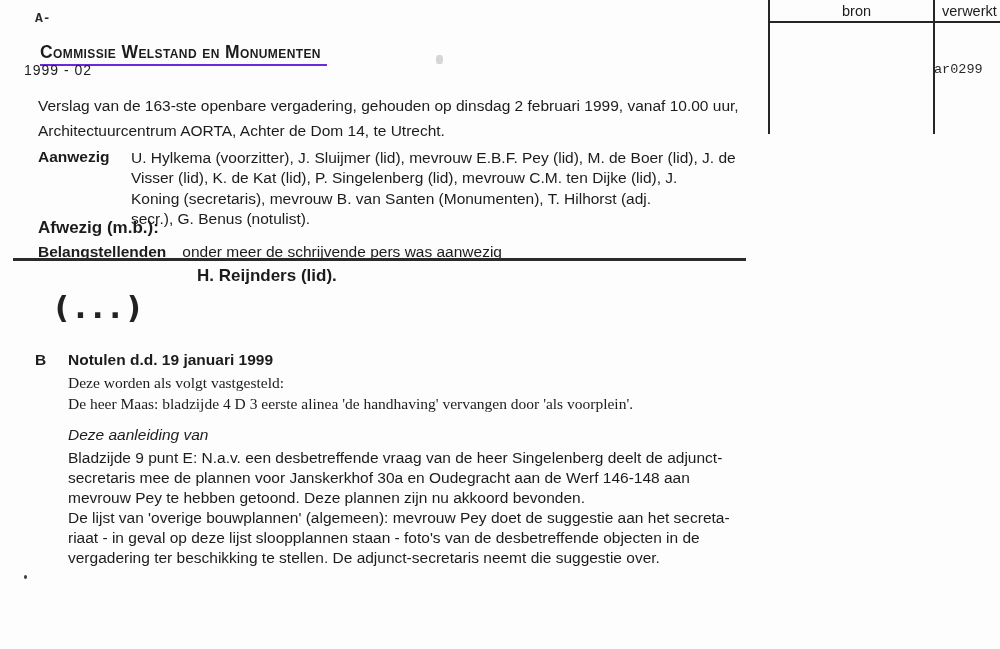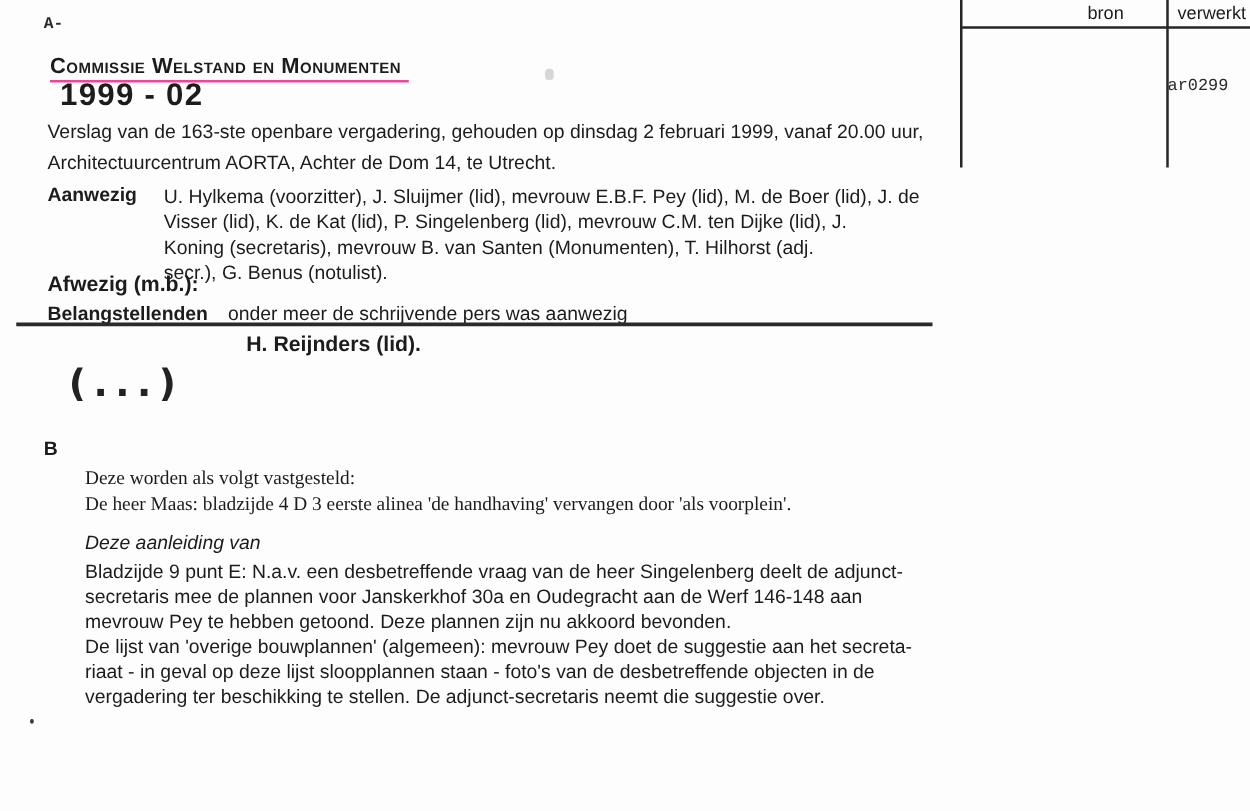--- a/index.html
+++ b/index.html
@@ -20,30 +20,30 @@
   
   .margin-mark{left:35px;top:11px;font-size:13px;font-weight:600;color:#2a2a2a;}
 
   
   .committee{
     left:40px;top:42px;
     font-variant:small-caps;
     font-weight:700;
     font-size:17.5px;
     letter-spacing:.4px;
-    border-bottom:2px solid #ec4899;
+    border-bottom:2px solid #6d28d9;
     padding:0 6px 1px 0;
   }
-  .issue{left:48px;top:62px;font-weight:700;font-size:25px;letter-spacing:1px;}
+  .issue{left:24px;top:62px;font-weight:400;font-size:14px;letter-spacing:1px;}
 
   
   .stamp{left:768px;top:0;width:232px;height:134px;border-left:2px solid #262626;}
   .stamp-divider{position:absolute;left:163px;top:0;bottom:0;width:2px;background:#262626;}
   .stamp-hline{position:absolute;left:-2px;right:0;top:21px;height:2px;background:#262626;}
-  .stamp-col1-h{position:absolute;top:3px;left:0;width:173px;text-align:center;font-size:14.5px;padding-left:28px;}
+  .stamp-col1-h{position:absolute;top:3px;left:0;width:173px;text-align:center;font-size:14.5px;}
   .stamp-col2-h{position:absolute;top:3px;left:172px;font-size:14.5px;}
   .stamp-note{position:absolute;top:31px;left:27px;font-size:14px;font-weight:600;line-height:14.8px;letter-spacing:.2px;color:#242424;}
   .stamp-code{position:absolute;top:62px;left:164px;font-size:13.5px;color:#2a2a2a;}
 
   
   .intro{left:38px;top:94px;width:724px;font-size:15.5px;line-height:24.5px;}
 
   
   .present-label{left:38px;top:148px;font-size:15.5px;}
   .present-value{left:131px;top:148px;width:630px;font-size:15.5px;line-height:20.4px;}
@@ -79,21 +79,21 @@
     <div class="stamp-divider"></div>
     <div class="stamp-hline"></div>
     <div class="stamp-col1-h">bron</div>
     <div class="stamp-col2-h">verwerkt</div>
     <div class="stamp-code mono">ar0299</div>
   </div>
 
   <div class="abs committee">Commissie Welstand en Monumenten</div>
   <div class="abs issue">1999 - 02</div>
 
-  <div class="abs intro pre">Verslag van de 163-ste openbare vergadering, gehouden op dinsdag 2 februari 1999, vanaf 20.00 uur,
+  <div class="abs intro pre">Verslag van de 163-ste openbare vergadering, gehouden op dinsdag 2 februari 1999, vanaf 10.00 uur,
 Architectuurcentrum AORTA, Achter de Dom 14, te Utrecht.</div>
 
   <div class="abs present-label b">Aanwezig</div>
   <div class="abs present-value pre">U. Hylkema (voorzitter), J. Sluijmer (lid), mevrouw E.B.F. Pey (lid), M. de Boer (lid), J. de
 Visser (lid), K. de Kat (lid), P. Singelenberg (lid), mevrouw C.M. ten Dijke (lid), J.
 Koning (secretaris), mevrouw B. van Santen (Monumenten), T. Hilhorst (adj.
 secr.),  G. Benus (notulist).</div>
 
   <div class="abs absent-row b">
     <span>Afwezig (m.b.):</span>
@@ -102,20 +102,21 @@
 
   <div class="abs interested-row">
     <span class="b">Belangstellenden</span><span class="interested-value">onder meer de schrijvende pers was aanwezig</span>
   </div>
 
   <div class="abs rule"></div>
 
   <div class="abs omission">(...)</div>
 
   <div class="abs sec-letter b">B</div>
+  <div class="abs sec-title b">Notulen d.d. 19 januari 1999</div>
   <div class="abs sec-para1 pre">Deze worden als volgt vastgesteld:
 De heer Maas: bladzijde 4 D 3 eerste alinea 'de handhaving' vervangen door 'als voorplein'.</div>
   <div class="abs sec-subheading">Deze aanleiding van</div>
   <div class="abs sec-para2 pre">Bladzijde 9 punt E: N.a.v. een desbetreffende vraag van de heer Singelenberg deelt de adjunct-
 secretaris mee de plannen voor Janskerkhof 30a en Oudegracht aan de Werf 146-148 aan
 mevrouw Pey te hebben getoond. Deze plannen zijn nu akkoord bevonden.
 De lijst van 'overige bouwplannen'  (algemeen): mevrouw Pey doet de suggestie aan het secreta-
 riaat - in geval op deze lijst sloopplannen staan -  foto's van de desbetreffende objecten in de
 vergadering ter beschikking te stellen. De adjunct-secretaris neemt die suggestie over.</div>
 

